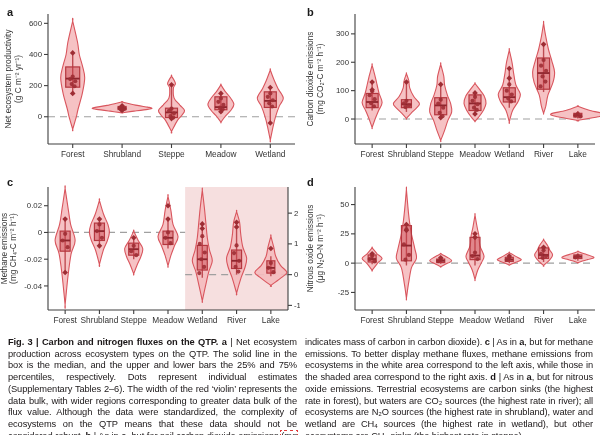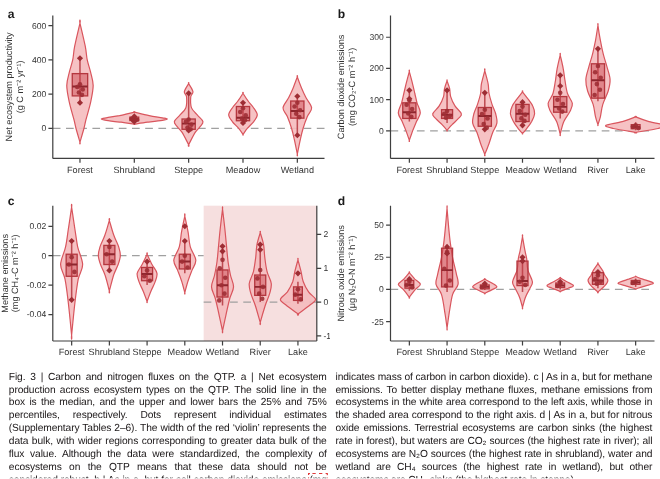--- a/index.html
+++ b/index.html
@@ -1,21 +1,21 @@
 <!DOCTYPE html>
 <html><head>
 <meta charset="utf-8">
 <style>
   html,body{margin:0;padding:0;background:#ffffff;}
   .stage{position:relative;width:600px;height:435px;background:#ffffff;overflow:hidden;
          font-family:"Liberation Sans",sans-serif;}
   .panel{position:absolute;}
   .caption-col{position:absolute;font-size:9.3px;line-height:11.7px;color:#1b1718;
                text-align:justify;letter-spacing:-0.1px;}
-  .caption-col b{font-weight:400;}
+  .caption-col b{font-weight:700;}
   .boxed{outline:1px dotted #e03a3a;outline-offset:0px;}
 </style>
 </head>
 <body>
 
 <div class="stage">
   <svg class="panel" style="left:0;top:0" width="300" height="168" viewBox="0 0 300 168">
       <line x1="48" x2="295" y1="116.75449101796407" y2="116.75449101796407" stroke="#a0a0a0" stroke-width="1.2" stroke-dasharray="7 5" fill="none"></line>
       <g>
         <path d="M72.7,21.0C73.5,24.5 76.4,36.4 77.5,42.0C78.6,47.6 78.5,50.6 79.3,54.5C80.1,58.4 81.4,61.5 82.3,65.4C83.2,69.3 84.7,73.2 84.7,77.8C84.7,82.5 83.4,88.2 82.3,93.4C81.2,98.6 79.1,105.1 78.1,109.0C77.1,112.9 77.2,113.4 76.3,116.8C75.4,120.1 73.3,127.1 72.7,129.2C72.1,131.3 73.3,131.3 72.7,129.2C72.1,127.1 70.0,120.1 69.1,116.8C68.2,113.4 68.3,112.9 67.3,109.0C66.3,105.1 64.2,98.6 63.1,93.4C62.0,88.2 60.7,82.5 60.7,77.8C60.7,73.2 62.2,69.3 63.1,65.4C64.0,61.5 65.3,58.4 66.1,54.5C66.9,50.6 66.8,47.6 67.9,42.0C69.0,36.4 71.9,24.5 72.7,21.0C73.5,17.5 71.9,17.5 72.7,21.0Z" fill="#f5bbbe" stroke="#d9565e" stroke-width="1.1" fill-opacity="0.9"></path>

